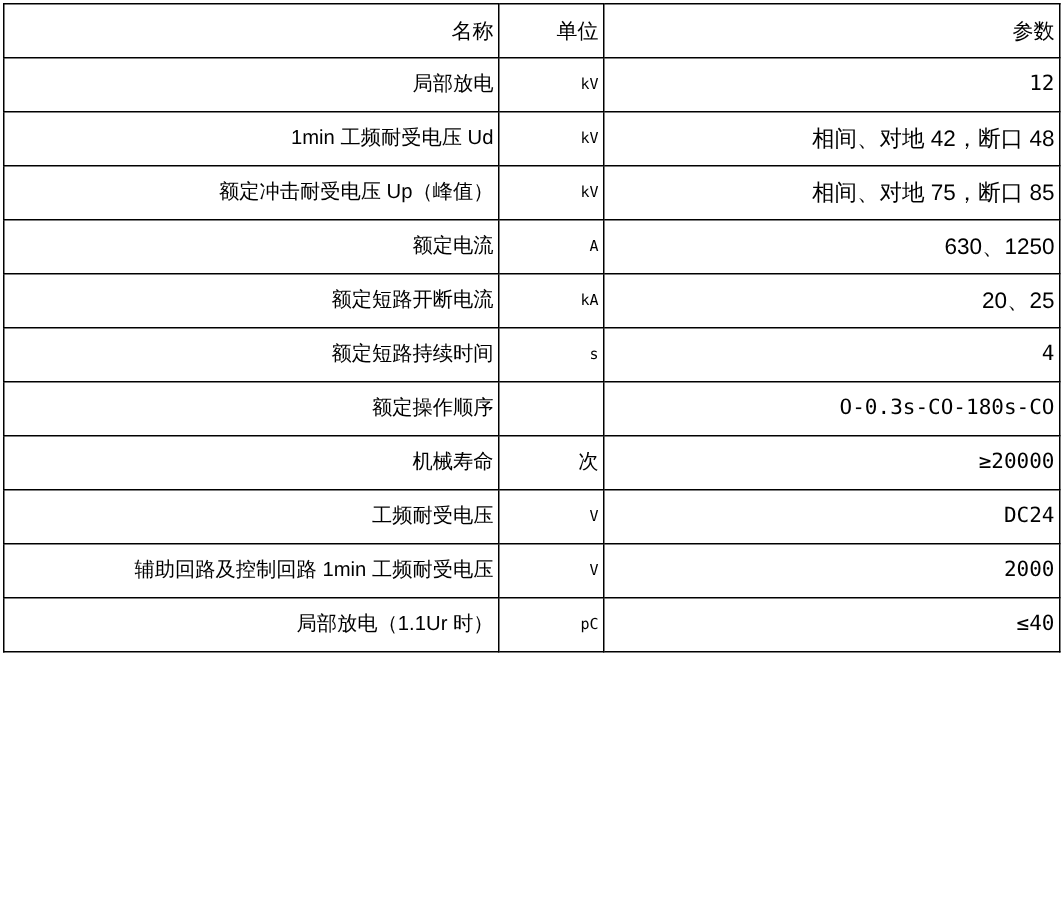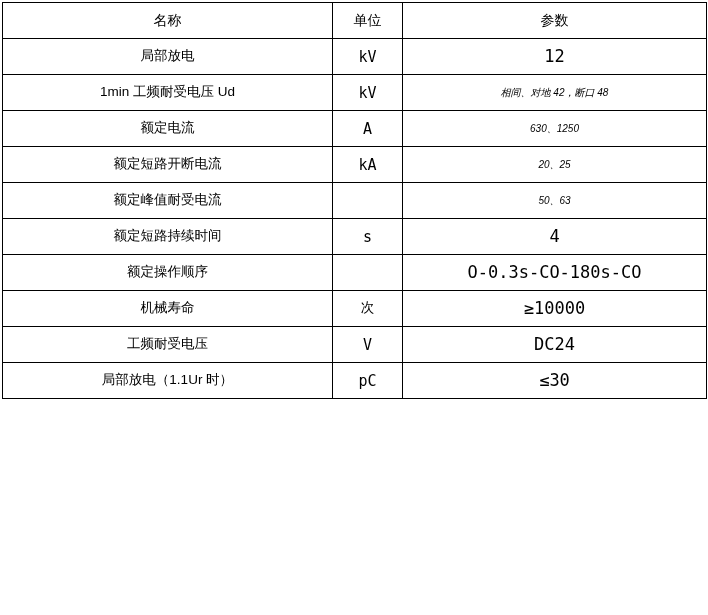--- a/index.html
+++ b/index.html
@@ -15,50 +15,49 @@
     overflow: hidden;
   }
   .spec-table {
     border-collapse: collapse;
     width: 704px;
     margin: 2px 0 0 2px;
     table-layout: fixed;
   }
   .spec-table td {
     border: 1px solid #000000;
-    text-align: center;
+    text-align: right;
     vertical-align: middle;
     font-size: 13.5px;
     line-height: 1.2;
     height: 36px;
     padding: 2px 3px;
     box-sizing: border-box;
     white-space: nowrap;
     overflow: hidden;
   }
   .col-name  { width: 330px; }
   .col-unit  { width: 70px; }
   .col-param { width: 304px; }
 
   .spec-table tr.header-row td {
     font-size: 14px;
   }
   td.param-cell {
     font-family: "DejaVu Sans Mono", "Liberation Mono", monospace;
-    font-size: 17px;
+    font-size: 14px;
     letter-spacing: 0px;
   }
   td.param-cell.cjk {
     font-family: "Liberation Sans", "DejaVu Sans", sans-serif;
-    font-size: 10px;
-    font-style: italic;
+    font-size: 15px;
   }
   td.unit-cell {
     font-family: "DejaVu Sans Mono", "Liberation Mono", monospace;
-    font-size: 15px;
+    font-size: 10px;
   }
   td.unit-cell.cjk {
     font-family: "Liberation Sans", "DejaVu Sans", sans-serif;
     font-size: 13.5px;
   }
 </style>
 </head>
 <body>
 
 <table class="spec-table">
@@ -77,53 +76,58 @@
         <td class="name-cell">局部放电</td>
         <td class="unit-cell">kV</td>
         <td class="param-cell">12</td>
       </tr>
       <tr>
         <td class="name-cell">1min 工频耐受电压 Ud</td>
         <td class="unit-cell">kV</td>
         <td class="param-cell cjk">相间、对地 42，断口 48</td>
       </tr>
       <tr>
+        <td class="name-cell">额定冲击耐受电压 Up（峰值）</td>
+        <td class="unit-cell">kV</td>
+        <td class="param-cell cjk">相间、对地 75，断口 85</td>
+      </tr>
+      <tr>
         <td class="name-cell">额定电流</td>
         <td class="unit-cell">A</td>
         <td class="param-cell cjk">630、1250</td>
       </tr>
       <tr>
         <td class="name-cell">额定短路开断电流</td>
         <td class="unit-cell">kA</td>
         <td class="param-cell cjk">20、25</td>
-      </tr>
-      <tr>
-        <td class="name-cell">额定峰值耐受电流</td>
-        <td class="unit-cell"></td>
-        <td class="param-cell cjk">50、63</td>
       </tr>
       <tr>
         <td class="name-cell">额定短路持续时间</td>
         <td class="unit-cell">s</td>
         <td class="param-cell">4</td>
       </tr>
       <tr>
         <td class="name-cell">额定操作顺序</td>
         <td class="unit-cell"></td>
         <td class="param-cell">O-0.3s-CO-180s-CO</td>
       </tr>
       <tr>
         <td class="name-cell">机械寿命</td>
         <td class="unit-cell cjk">次</td>
-        <td class="param-cell">≥10000</td>
+        <td class="param-cell">≥20000</td>
       </tr>
       <tr>
         <td class="name-cell">工频耐受电压</td>
         <td class="unit-cell">V</td>
         <td class="param-cell">DC24</td>
       </tr>
       <tr>
+        <td class="name-cell">辅助回路及控制回路 1min 工频耐受电压</td>
+        <td class="unit-cell">V</td>
+        <td class="param-cell">2000</td>
+      </tr>
+      <tr>
         <td class="name-cell">局部放电（1.1Ur 时）</td>
         <td class="unit-cell">pC</td>
-        <td class="param-cell">≤30</td>
+        <td class="param-cell">≤40</td>
       </tr>
     </tbody>
 </table>
 
 </body></html>

